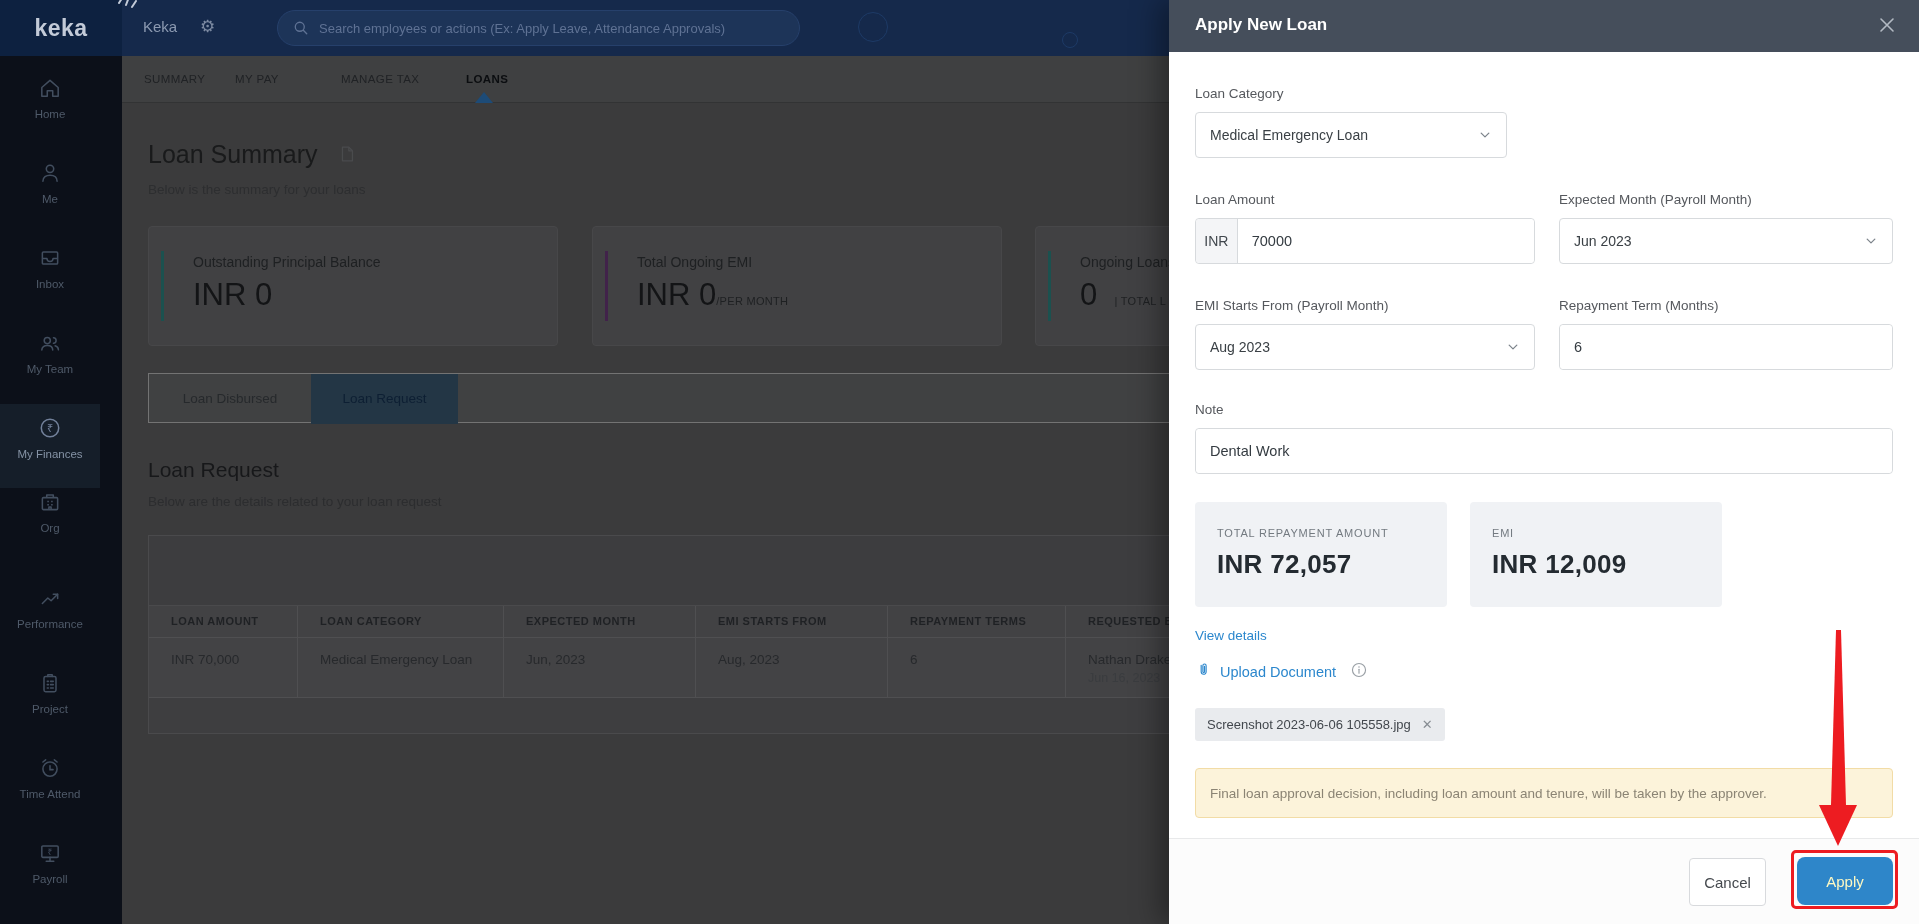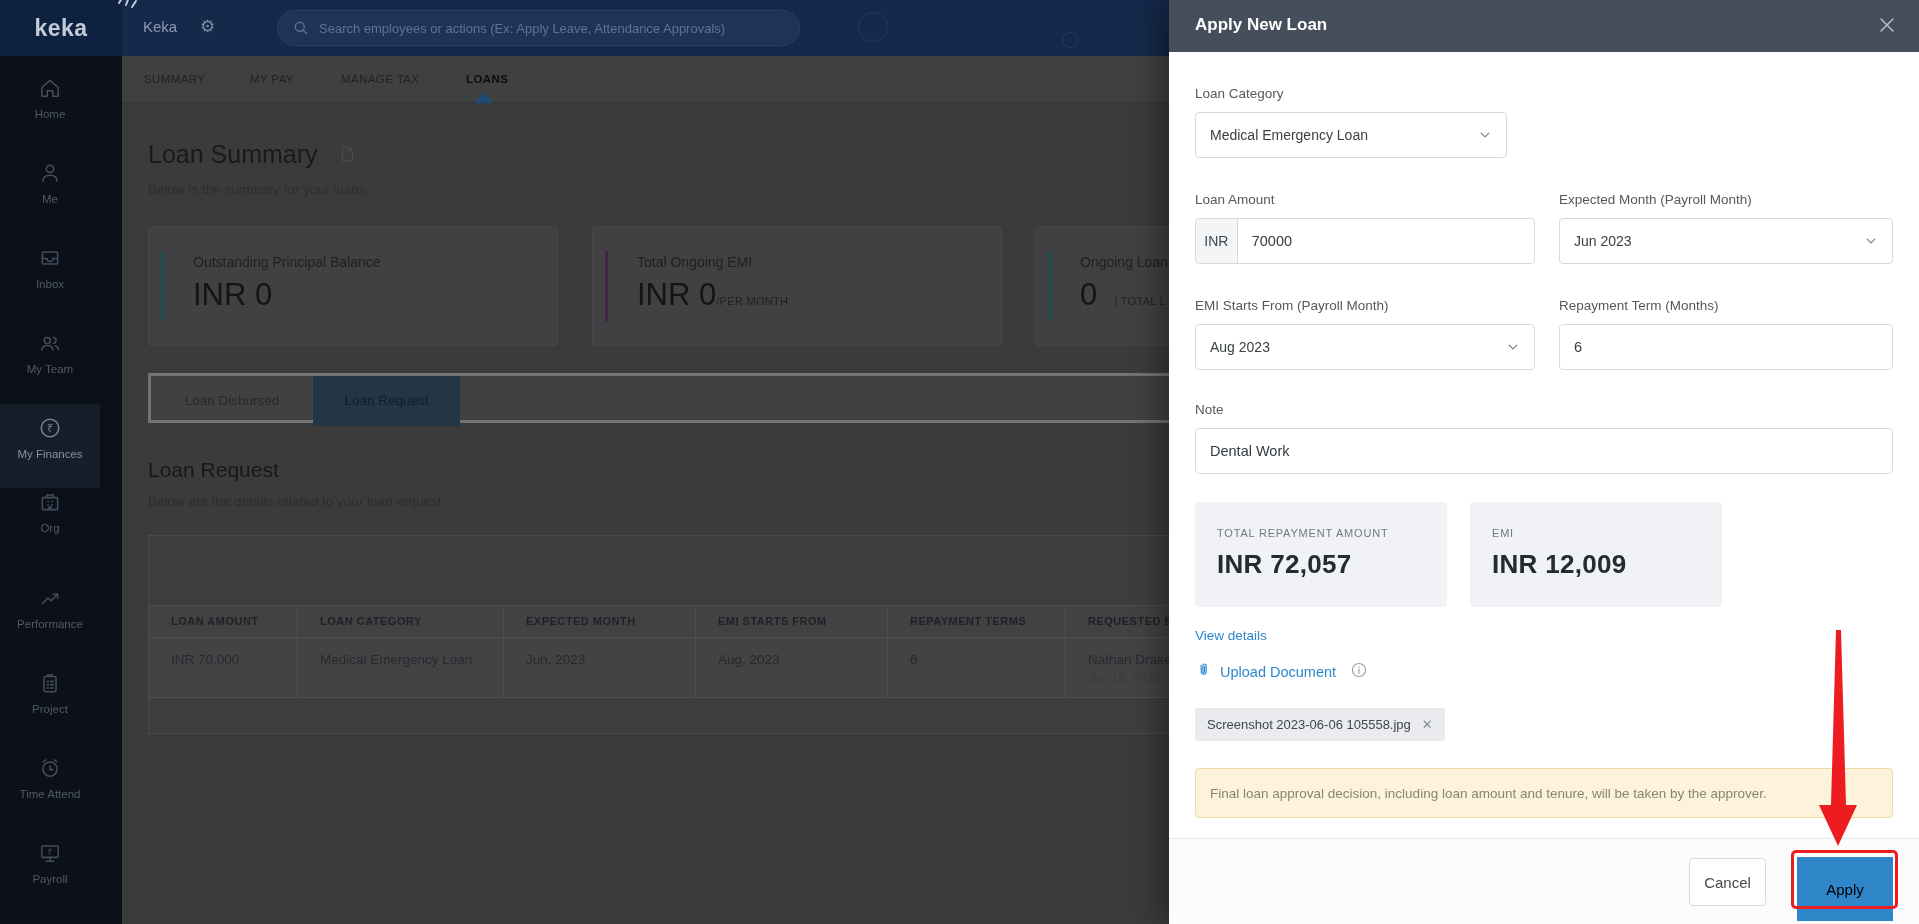--- a/index.html
+++ b/index.html
@@ -36,21 +36,21 @@
   
   .content { position:absolute; left:122px; top:103px; width:1797px; height:821px; }
   .h1 { position:absolute; left:26px; top:37px; font-size:25px; font-weight:500; color:#191a1b; }
   .doc-ic { position:absolute; left:215px; top:40px; color:#4a4b4d; }
   .sub1 { position:absolute; left:26px; top:79px; font-size:13.5px; color:#2d2e30; }
   .card { position:absolute; top:123px; height:120px; background:#414143; border:1px solid #474749; border-radius:4px; }
   .card .accent { position:absolute; left:12px; top:24px; bottom:24px; width:3px; }
   .card .clabel { position:absolute; left:44px; top:27px; font-size:14px; color:#1e2022; }
   .card .cvalue { position:absolute; left:44px; top:50px; font-size:31px; color:#131416; }
   .card .csuffix { font-size:11px; color:#1e2022; letter-spacing:.3px; }
-  .subtabs { position:absolute; left:26px; top:270px; width:1060px; height:50px; background:#404142; border:3px solid #737373; }
+  .subtabs { position:absolute; left:26px; top:270px; width:1060px; height:50px; background:#404142; border:1px solid #737373; }
   .subtab { position:absolute; top:0; height:50px; line-height:50px; text-align:center; font-size:13.5px; color:#26292c; cursor:pointer; }
   .subtab.active { background:#233645; color:#0d1f33; font-weight:500; }
   .h2 { position:absolute; left:26px; top:355px; font-size:21px; font-weight:500; color:#17181a; }
   .sub2 { position:absolute; left:26px; top:391px; font-size:13.5px; color:#2c2d2f; }
   .panel { position:absolute; left:26px; top:432px; width:1042px; height:199px; border:1px solid #4a4a4c; background:#3e3e40; }
   .panel-toolbar { height:70px; border-bottom:1px solid #4a4a4c; background:#3d3d3f; }
   .trow { display:grid; grid-template-columns:149px 206px 192px 192px 178px 1fr; }
   .thead { background:#424244; border-bottom:1px solid #4f4f51; }
   .thead .tc { height:31px; line-height:31px; font-size:11px; font-weight:700; letter-spacing:.5px; color:#1f2124; }
   .tbody-row { background:#434345; border-bottom:1px solid #4f4f51; }
@@ -78,21 +78,21 @@
   .upload-row .uptext { font-size:14.5px; font-weight:500; color:#2b87cd; margin-left:8px; cursor:pointer; }
   .upload-row .clip { color:#2b87cd; }
   .upload-row .info { color:#999fa5; margin-left:14px; cursor:pointer; }
   .chip { position:absolute; left:26px; top:708px; height:33px; background:#e9ebee; border-radius:3px; display:inline-flex; align-items:center; padding:0 12px; }
   .chip .ctext { font-size:13px; color:#42474d; }
   .chip .cx { font-size:13px; color:#878d93; margin-left:11px; cursor:pointer; }
   .banner { position:absolute; left:26px; top:768px; width:698px; height:50px; background:#fcf3da; border:1px solid #f2dca6; border-radius:4px; display:flex; align-items:center; padding-left:14px; }
   .banner .btext { font-size:13.5px; color:#8b8474; }
   .m-footer { position:absolute; left:0; top:838px; width:750px; height:86px; background:#fcfcfc; border-top:1px solid #e8e9ea; }
   .btn-cancel { position:absolute; left:520px; top:19px; width:77px; height:48px; background:#fff; border:1px solid #d8dadd; border-radius:4px; font-size:15px; color:#45494e; font-family:"Liberation Sans",sans-serif; cursor:pointer; }
-  .btn-apply { position:absolute; left:628px; top:18px; width:96px; height:64px; background:#2e86c9; border:none; border-radius:0; font-size:15px; color:#000000; font-family:"Liberation Sans",sans-serif; cursor:pointer; }
+  .btn-apply { position:absolute; left:628px; top:18px; width:96px; height:48px; background:#2e86c9; border:none; border-radius:8px; font-size:15px; color:#fef9c3; font-family:"Liberation Sans",sans-serif; cursor:pointer; }
   
   .red-rect { position:absolute; left:1791px; top:850px; width:107px; height:59px; border:3px solid #ed1c21; border-radius:5px; z-index:30; pointer-events:none; }
   .arrow-svg { position:absolute; left:0; top:0; z-index:29; pointer-events:none; }
 </style>
 </head>
 <body>
 
 <div id="app">
 
   <div class="topbar">
@@ -190,21 +190,21 @@
             <rect x="3.5" y="4.5" width="15" height="10.5" rx="1"></rect>
             <path d="M11 15 V18 M7.5 18.5 H14.5"></path>
             <text x="11" y="12.6" text-anchor="middle" font-size="8" fill="currentColor" stroke="none" font-family="Liberation Sans, sans-serif">₹</text>
           </svg></span>
       <span class="lbl">Payroll</span>
     </div>
   </div>
 
   <div class="navtabs">
     <span class="navtab" style="left:22px;">SUMMARY</span>
-    <span class="navtab" style="left:128px;">MY PAY</span>
+    <span class="navtab" style="left:113px;">MY PAY</span>
     <span class="navtab" style="left:219px;">MANAGE TAX</span>
     <span class="navtab active" style="left:344px;">LOANS</span>
     <div class="tab-caret"></div>
   </div>
 
   <div class="content">
     <span class="h1">Loan Summary</span>
     <span class="doc-ic">
       <svg width="20" height="22" viewBox="0 0 22 22" fill="none" stroke="currentColor" stroke-width="1.4" stroke-linejoin="round">
           <path d="M6 3.5 H13 L17 7.5 V18.5 H6 Z"></path>

